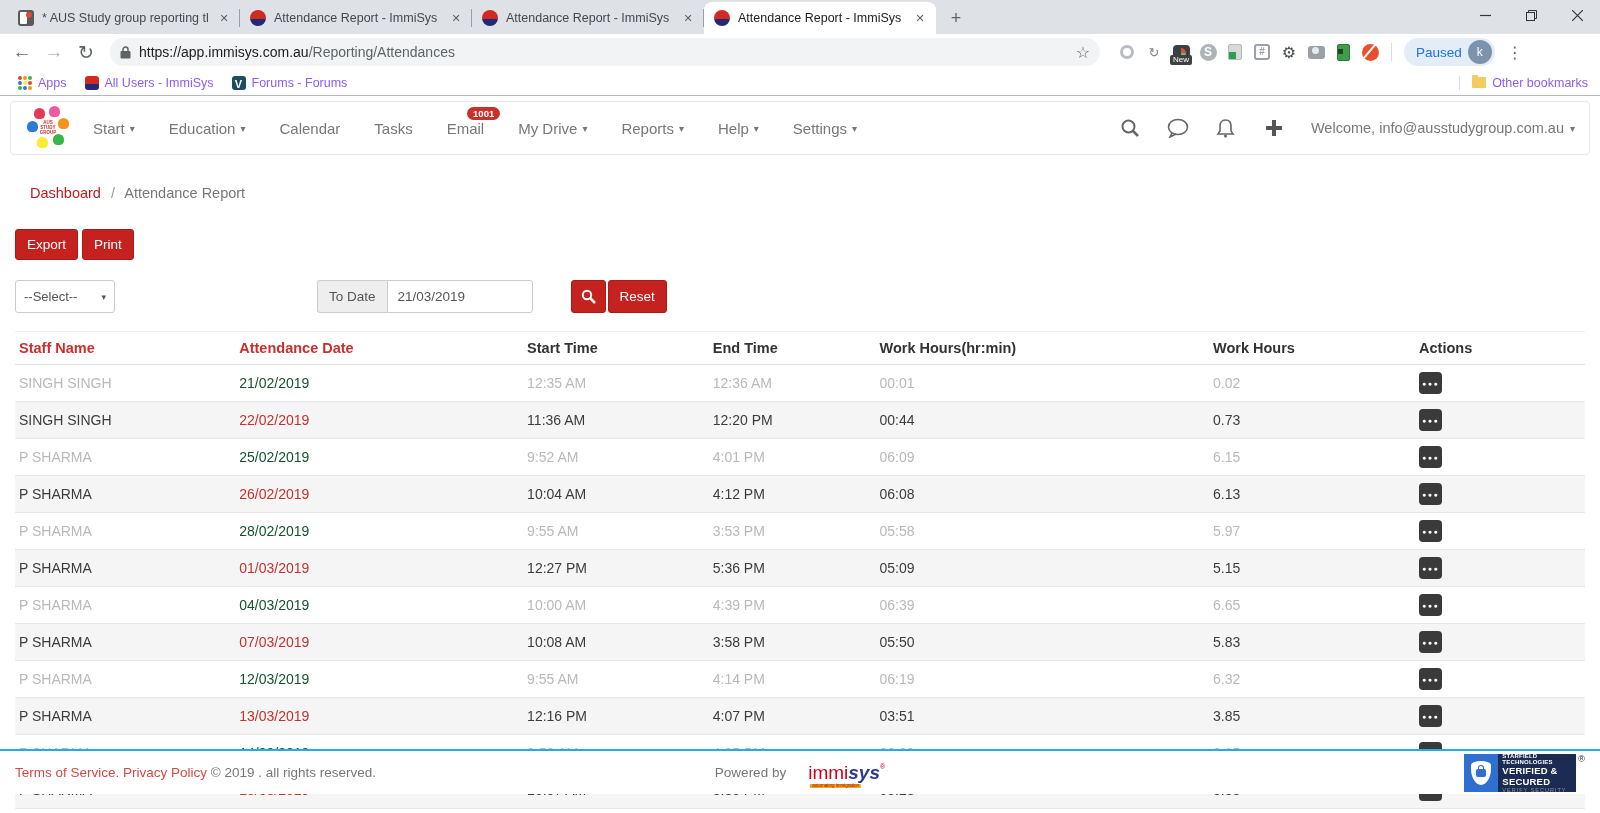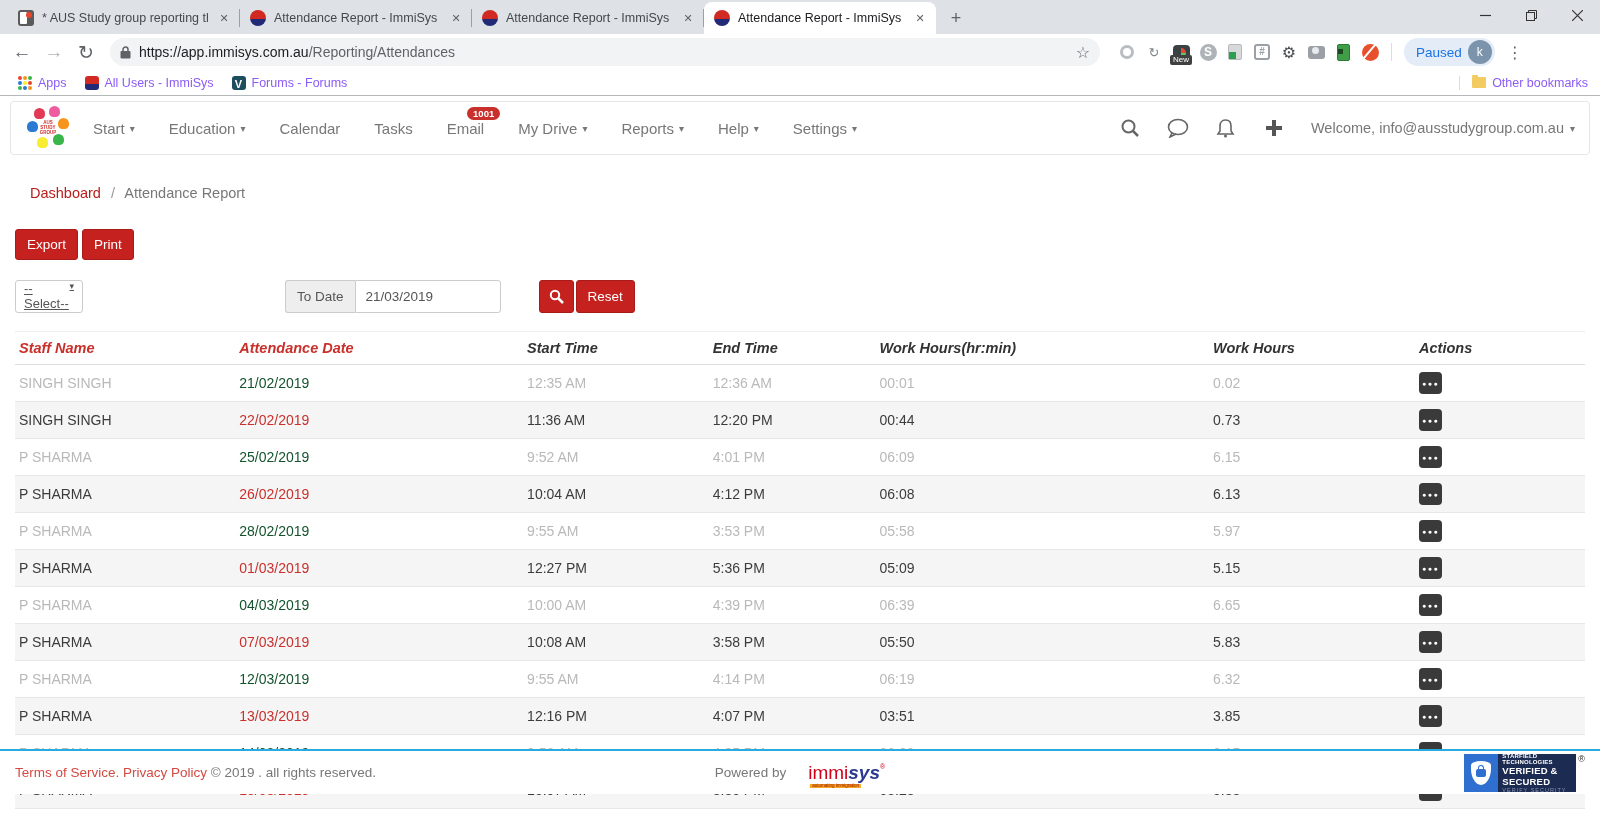--- a/index.html
+++ b/index.html
@@ -80,32 +80,32 @@
 
   .breadcrumb { margin:30px 0 0 30px; font-size:14.5px; }
   .breadcrumb .bc-home { color:#b91c1c; cursor:pointer; }
   .breadcrumb .bc-sep { color:#999; margin:0 6px; }
   .breadcrumb .bc-current { color:#777; }
 
   .action-btn-row { margin:28px 0 0 15px; display:flex; gap:4px; }
   .btn-red { background:#c5211f; border:1px solid #a91b19; color:#fff; font-size:13.5px; padding:7px 11px; border-radius:3px; cursor:pointer; font-family:inherit; }
 
   .filter-row { margin:20px 15px 0; display:flex; align-items:center; height:33px; }
-  .select-box { width:68px; height:33px; border:1px solid #ccc; border-radius:3px; background:#fff; display:flex; align-items:flex-start; justify-content:space-between; padding:0 8px; font-size:13px; color:#555; cursor:pointer;text-decoration:underline; }
+  .select-box { width:100px; height:33px; border:1px solid #ccc; border-radius:3px; background:#fff; display:flex; align-items:center; justify-content:space-between; padding:0 8px; font-size:13px; color:#555; cursor:pointer; }
   .select-box .caret { font-size:9px; color:#555; }
   .input-group { display:flex; height:33px; margin-left:202px; }
   .input-group + .input-group { margin-left:40px; }
   .ig-label { background:#eee; border:1px solid #ccc; border-right:none; border-radius:3px 0 0 3px; display:flex; align-items:center; padding:0 11px; font-size:13.5px; color:#555; white-space:nowrap; }
   .ig-input { width:146px; border:1px solid #ccc; border-radius:0 3px 3px 0; padding:0 10px; font-size:13.5px; color:#555; font-family:inherit; }
   .search-btn { margin-left:38px; width:35px; height:33px; background:#c5211f; border:1px solid #a91b19; border-radius:3px; color:#fff; display:flex; align-items:center; justify-content:center; cursor:pointer; }
   .reset-btn { margin-left:2px; height:33px; }
 
   
   .report-table { width:1570px; margin:18px 15px 0; border-collapse:collapse; table-layout:fixed; }
-  .report-table th { text-align:left; font-size:14.5px; font-weight:bold; color:#333; padding:8px 4px; border-top:1px solid #eee; border-bottom:1px solid #ddd;font-style:italic; }
+  .report-table th { text-align:left; font-size:14.5px; font-weight:bold; color:#333; padding:8px 4px; border-top:1px solid #eee; border-bottom:1px solid #ddd; }
   .report-table th.red-header { color:#c9302c; cursor:pointer; }
   .report-table td { font-size:14px; padding:7px 4px; border-bottom:1px solid #e7e7e7; color:#3c3c3c; }
   .report-table tr.dim td { color:#b9b9b9; }
   .report-table td.date-cell { color:#c9302c; cursor:pointer; }
   .report-table tr.dim td.date-cell { color:#14532d;margin-left:16px; }
   .report-table tr.stripe td { background:#f5f5f5; }
   .col-0{width:14%;} .col-1{width:18.3%;} .col-2{width:11.8%;} .col-3{width:10.6%;} .col-4{width:21.2%;} .col-5{width:13.1%;} .col-6{width:10.8%;}
   .row-actions { width:23px; height:22px; background:#3a3a3a; border:none; border-radius:4px; color:#fff; display:flex; align-items:center; justify-content:center; cursor:pointer; }
   .row-actions .dots { font-size:7px; letter-spacing:1.5px; line-height:1; }
 

